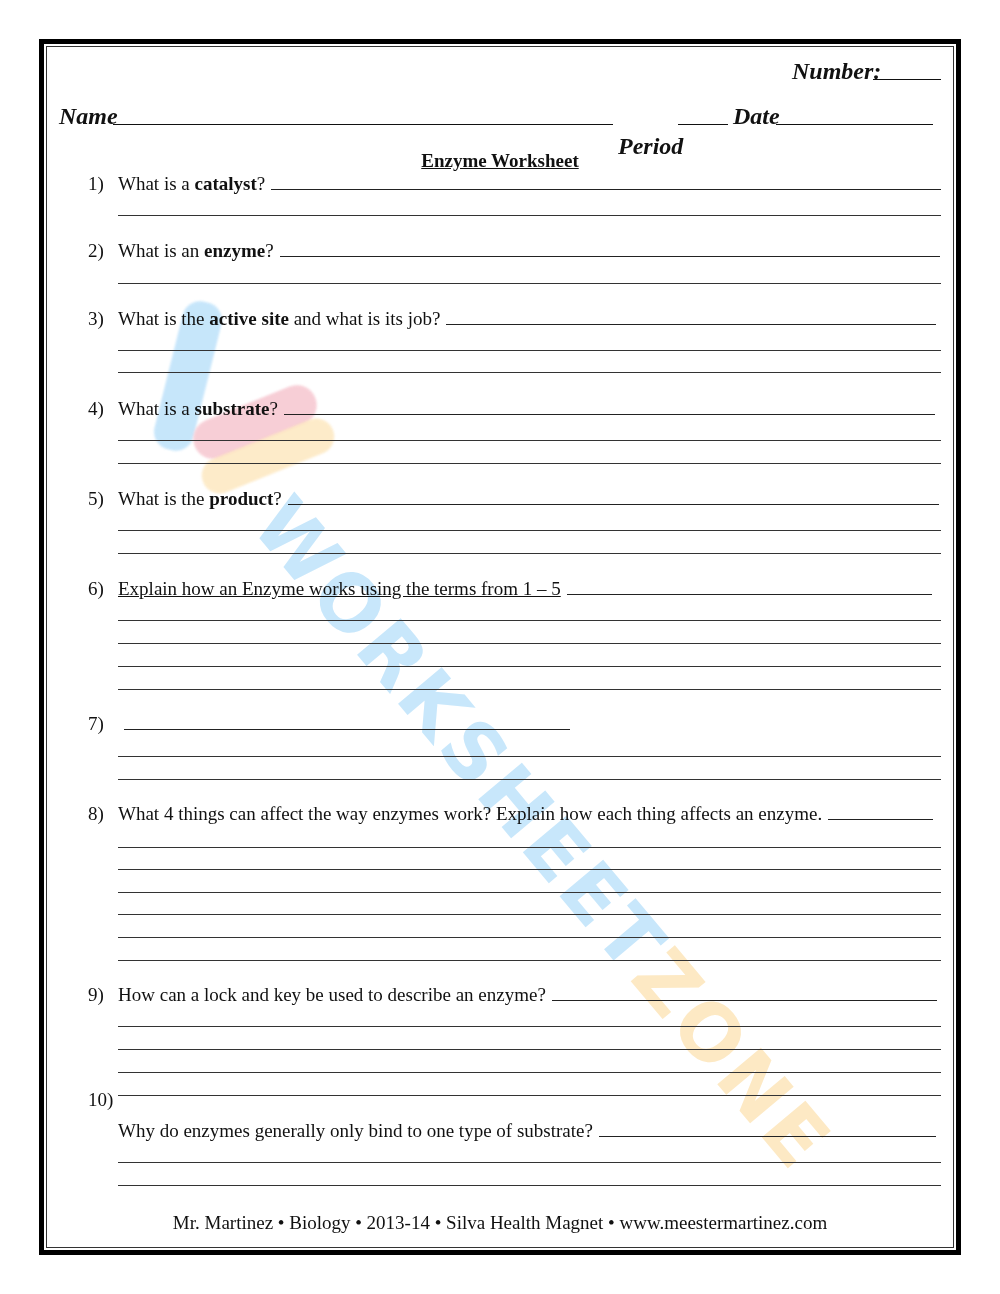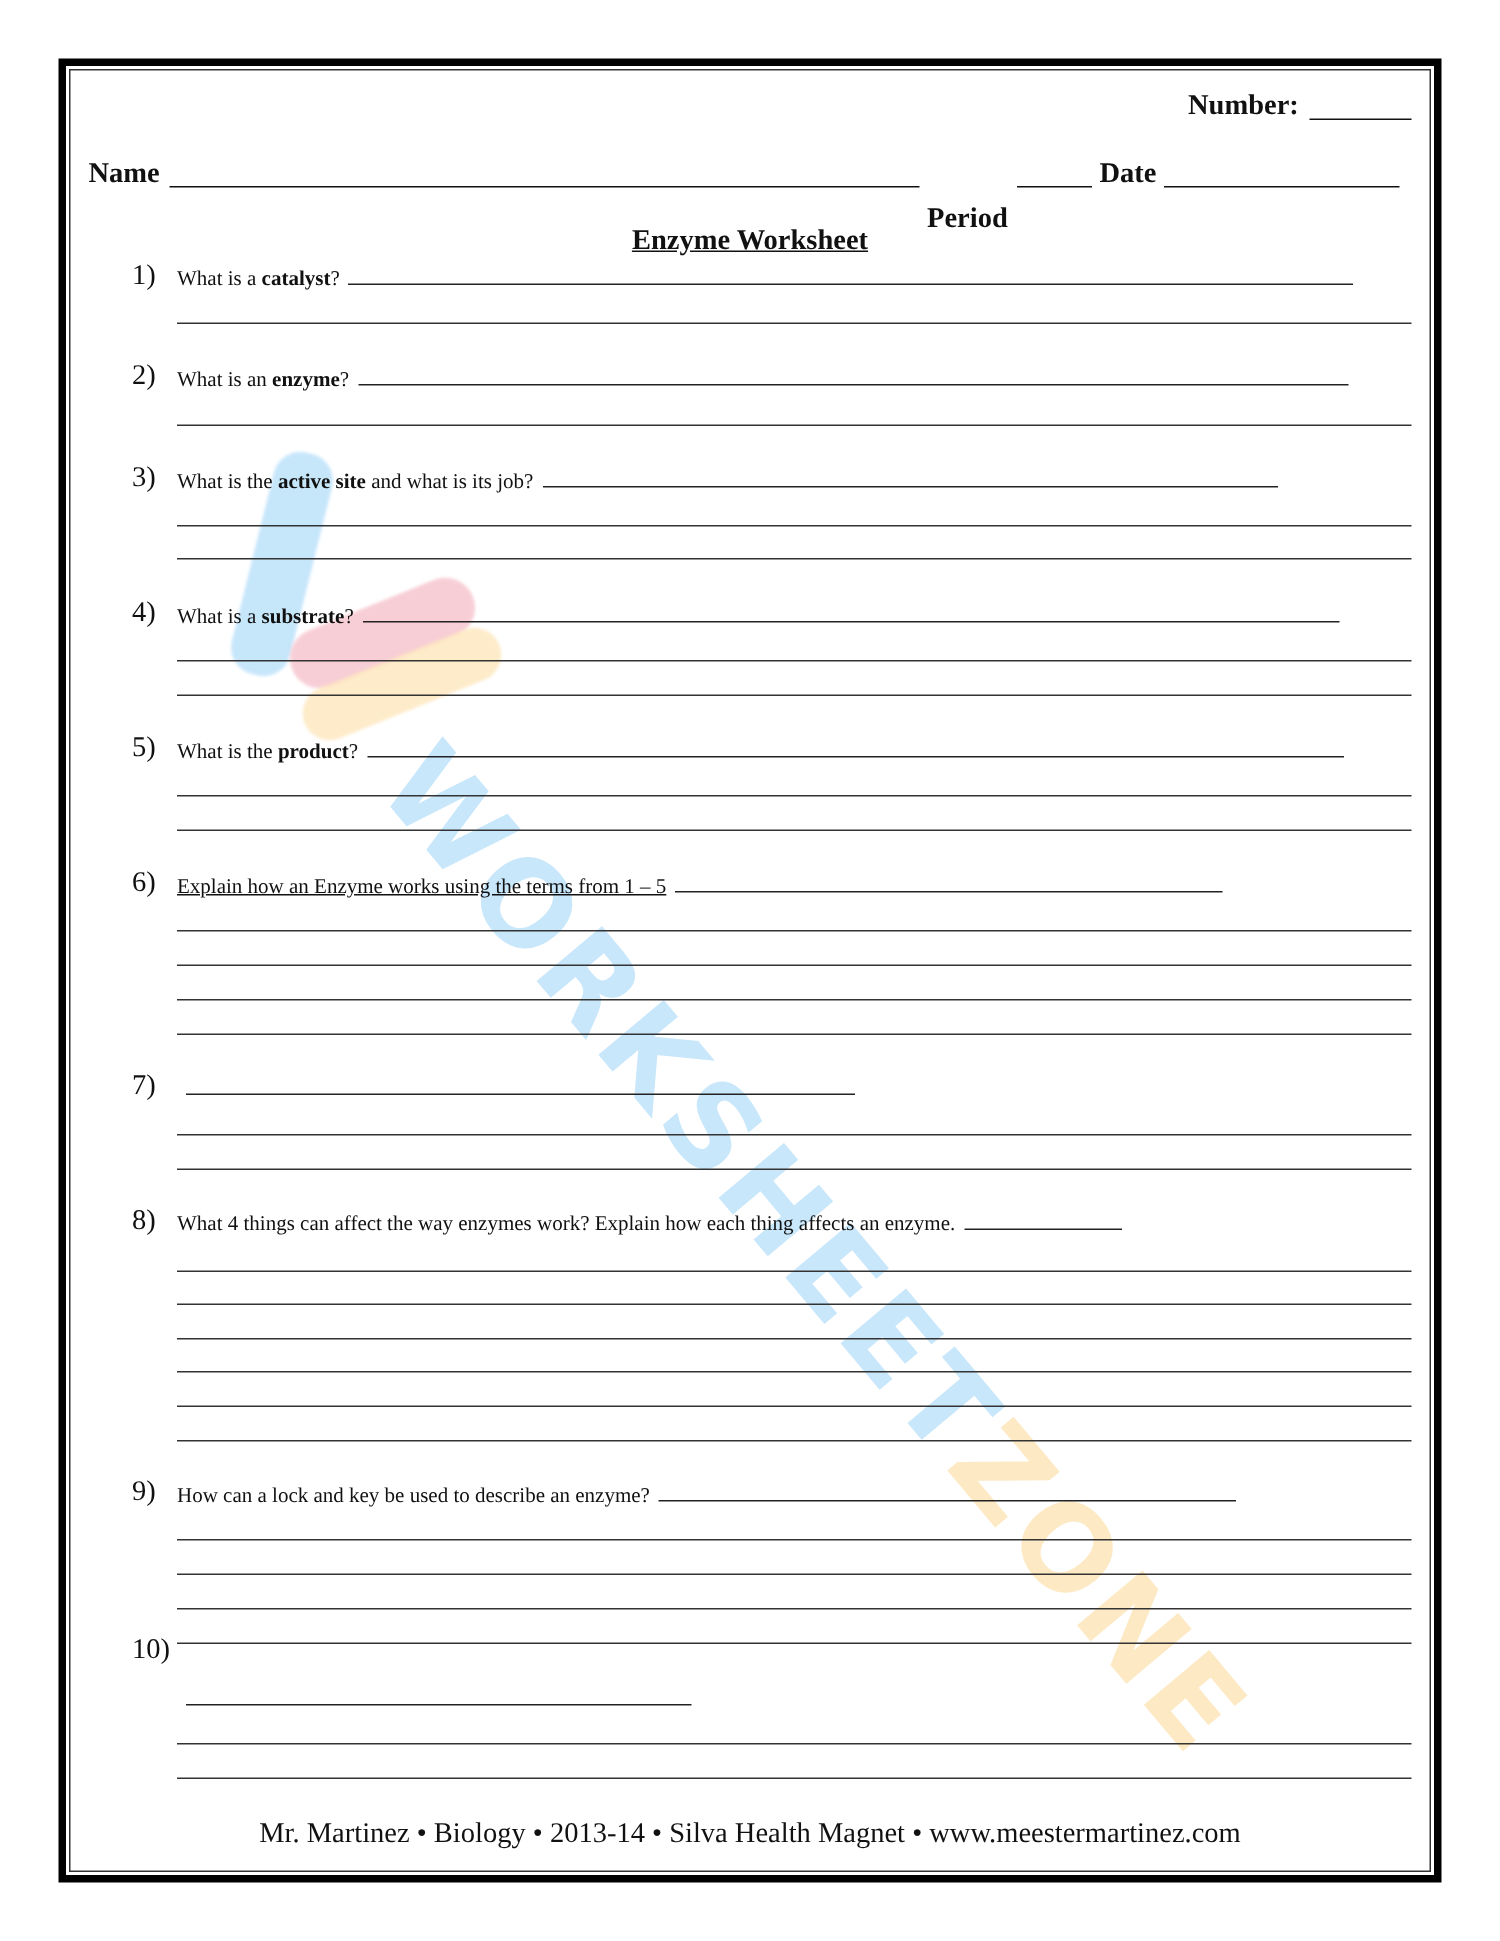--- a/index.html
+++ b/index.html
@@ -75,35 +75,35 @@
       letter-spacing: 4px;
       white-space: nowrap;
       line-height: 1;
       margin-top: -210px;
     }
     .wm-text .w1 { color: #c8e7fb; }
     .wm-text .w2 { color: #fde9c4; }
 
     .content { position: absolute; left: 0; top: 0; width: 1000px; height: 1294px; z-index: 2; }
     .abs { position: absolute; white-space: nowrap; }
-    .t { font-size: 19px; line-height: 22px; }
+    .t { font-size: 24px; line-height: 22px; font-style: italic; }
     .b { font-weight: bold; }
     .blank {
       display: inline-block;
       border-bottom: 1.3px solid #222222;
       height: 16px;
       vertical-align: baseline;
     }
     .rule {
       position: absolute;
       height: 0;
       border-top: 1.3px solid #555555;
     }
     .qnum { position: absolute; font-size: 19px; line-height: 22px; }
-    .qtext { position: absolute; font-size: 14px; line-height: 22px; white-space: nowrap; }
+    .qtext { position: absolute; font-size: 19px; line-height: 22px; white-space: nowrap; }
     .qline { position: absolute; height: 0; border-top: 1.3px solid #333333; }
     .title {
       position: absolute;
       left: 0; width: 1000px;
       text-align: center;
       font-weight: bold;
       font-size: 19px;
       line-height: 22px;
       text-decoration: underline;
     }
@@ -202,20 +202,20 @@
       <div>
         <div class="qnum" style="left: 88px; top: 984px;">9)</div>
         <div class="qtext" style="left: 118px; top: 984px;"><span>How can a lock and key be used to describe an enzyme?</span><span class="b"></span><span></span><span class="blank" style="margin-left: 6px; width: 385px;"></span></div>
         <div class="qline" style="left: 118px; width: 823px; top: 1026px;"></div>
         <div class="qline" style="left: 118px; width: 823px; top: 1049px;"></div>
         <div class="qline" style="left: 118px; width: 823px; top: 1072px;"></div>
         <div class="qline" style="left: 118px; width: 823px; top: 1095px;"></div>
       </div>
       <div>
         <div class="qnum" style="left: 88px; top: 1089px; text-align: center;">10)</div>
-        <div class="qtext" style="left: 118px; top: 1120px;"><span class="b"></span><span></span><span class="blank" style="margin-left: 6px; width: 337px;"></span></div>
+        <div class="qtext" style="left: 118px; top: 1120px;"><span>Why do enzymes generally only bind to one type of substrate?</span><span class="b"></span><span></span><span class="blank" style="margin-left: 6px; width: 337px;"></span></div>
         <div class="qline" style="left: 118px; width: 823px; top: 1162px;"></div>
         <div class="qline" style="left: 118px; width: 823px; top: 1185px;"></div>
       </div>
     </div>
 
   <div class="footer">Mr. Martinez • Biology • 2013-14 • Silva Health Magnet • www.meestermartinez.com</div>
 </div>
 
 </body></html>

